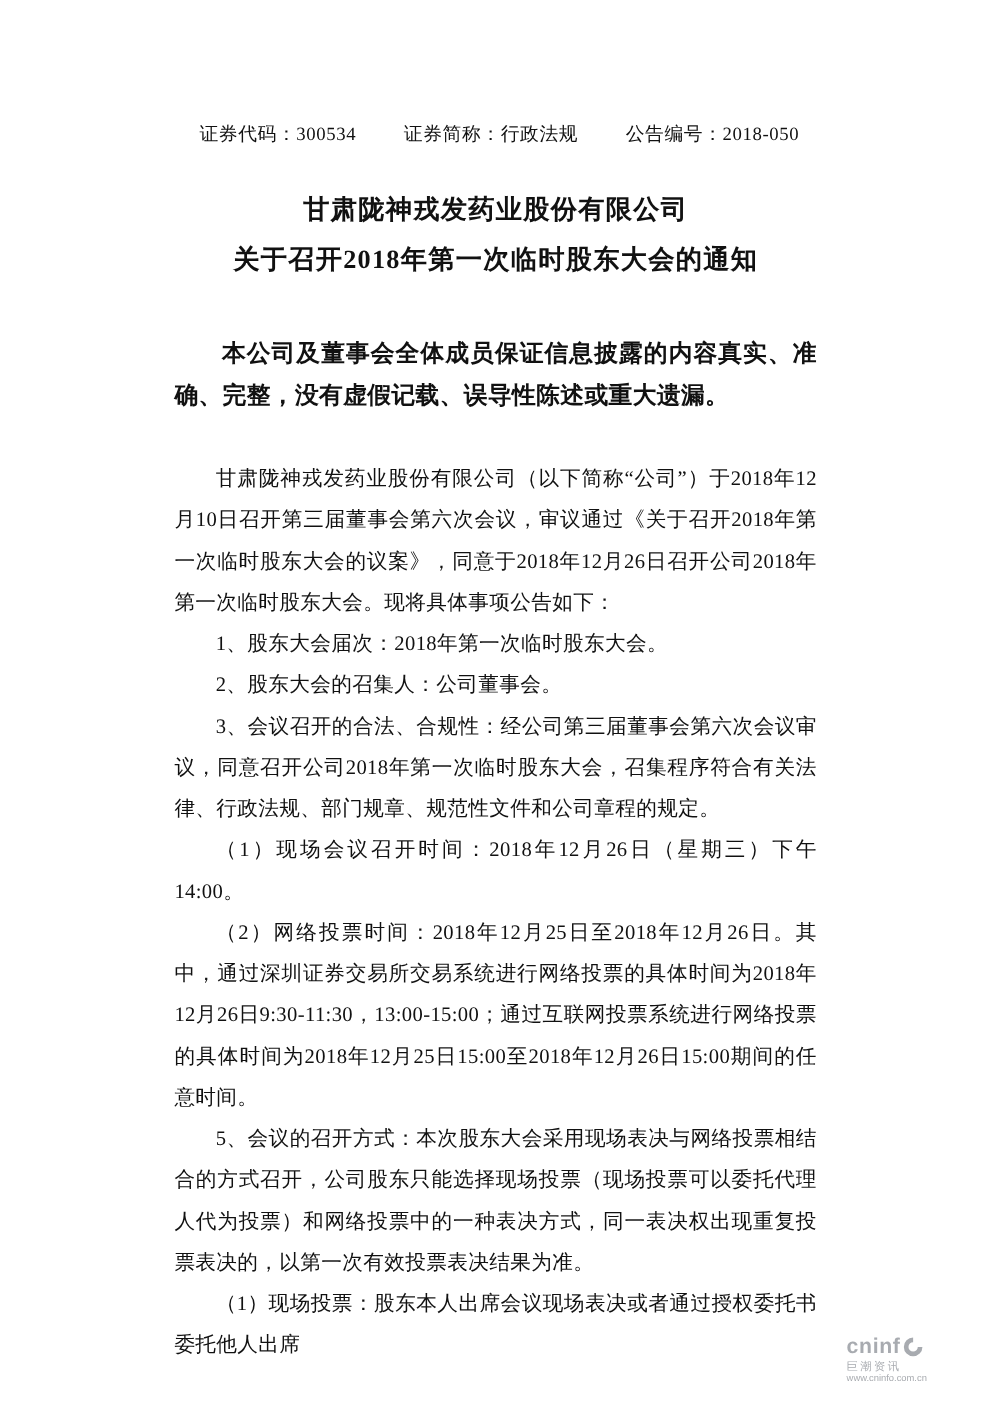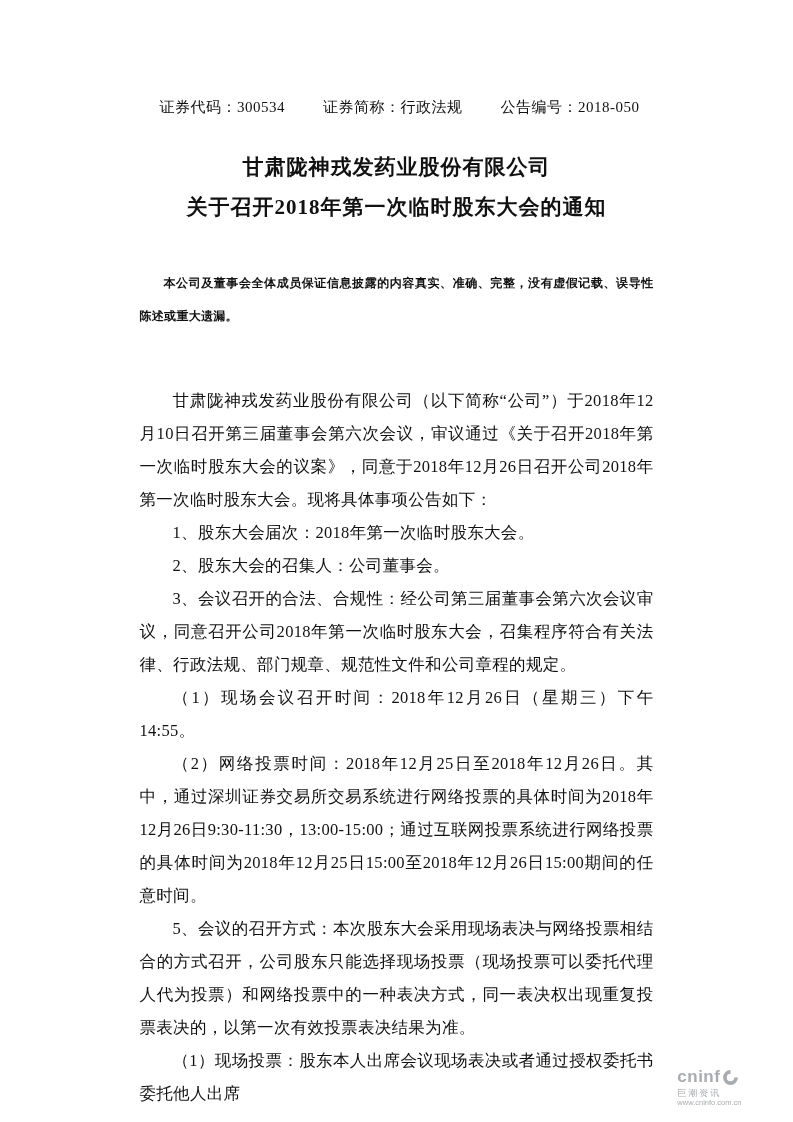--- a/index.html
+++ b/index.html
@@ -31,28 +31,28 @@
   }
   .title-line {
     font-size: 21px;
     font-weight: bold;
     line-height: 40px;
     letter-spacing: 1px;
   }
   .disclaimer {
     margin-top: 40px;
     font-weight: bold;
-    font-size: 12px;
+    font-size: 19px;
     line-height: 33px;
     text-indent: 2em;
     text-align: justify;
     letter-spacing: 0.3px;
   }
   .body-text {
-    margin-top: 51px;
+    margin-top: 33px;
   }
   .para {
     font-size: 16.5px;
     line-height: 33px;
     text-indent: 2em;
     text-align: justify;
     letter-spacing: 0.3px;
   }
   .para-heading {
     font-weight: bold;
@@ -98,21 +98,21 @@
       <div class="title-line">关于召开2018年第一次临时股东大会的通知</div>
     </div>
 
     <p class="disclaimer">本公司及董事会全体成员保证信息披露的内容真实、准确、完整，没有虚假记载、误导性陈述或重大遗漏。</p>
 
     <div class="body-text">
       <p class="para">甘肃陇神戎发药业股份有限公司（以下简称“公司”）于2018年12月10日召开第三届董事会第六次会议，审议通过《关于召开2018年第一次临时股东大会的议案》，同意于2018年12月26日召开公司2018年第一次临时股东大会。现将具体事项公告如下：</p>
       <p class="para">1、股东大会届次：2018年第一次临时股东大会。</p>
       <p class="para">2、股东大会的召集人：公司董事会。</p>
       <p class="para">3、会议召开的合法、合规性：经公司第三届董事会第六次会议审议，同意召开公司2018年第一次临时股东大会，召集程序符合有关法律、行政法规、部门规章、规范性文件和公司章程的规定。</p>
-      <p class="para">（1）现场会议召开时间：2018年12月26日（星期三）下午14:55。</p>
+      <p class="para">（1）现场会议召开时间：2018年12月26日（星期三）下午14:00。</p>
       <p class="para">（2）网络投票时间：2018年12月25日至2018年12月26日。其中，通过深圳证券交易所交易系统进行网络投票的具体时间为2018年12月26日9:30-11:30，13:00-15:00；通过互联网投票系统进行网络投票的具体时间为2018年12月25日15:00至2018年12月26日15:00期间的任意时间。</p>
       <p class="para">5、会议的召开方式：本次股东大会采用现场表决与网络投票相结合的方式召开，公司股东只能选择现场投票（现场投票可以委托代理人代为投票）和网络投票中的一种表决方式，同一表决权出现重复投票表决的，以第一次有效投票表决结果为准。</p>
       <p class="para">（1）现场投票：股东本人出席会议现场表决或者通过授权委托书委托他人出席</p>
     </div>
 
   </div>
 
   <div class="cninfo-logo">
     <div class="logo-row">
       <span class="logo-word">cninf</span>

